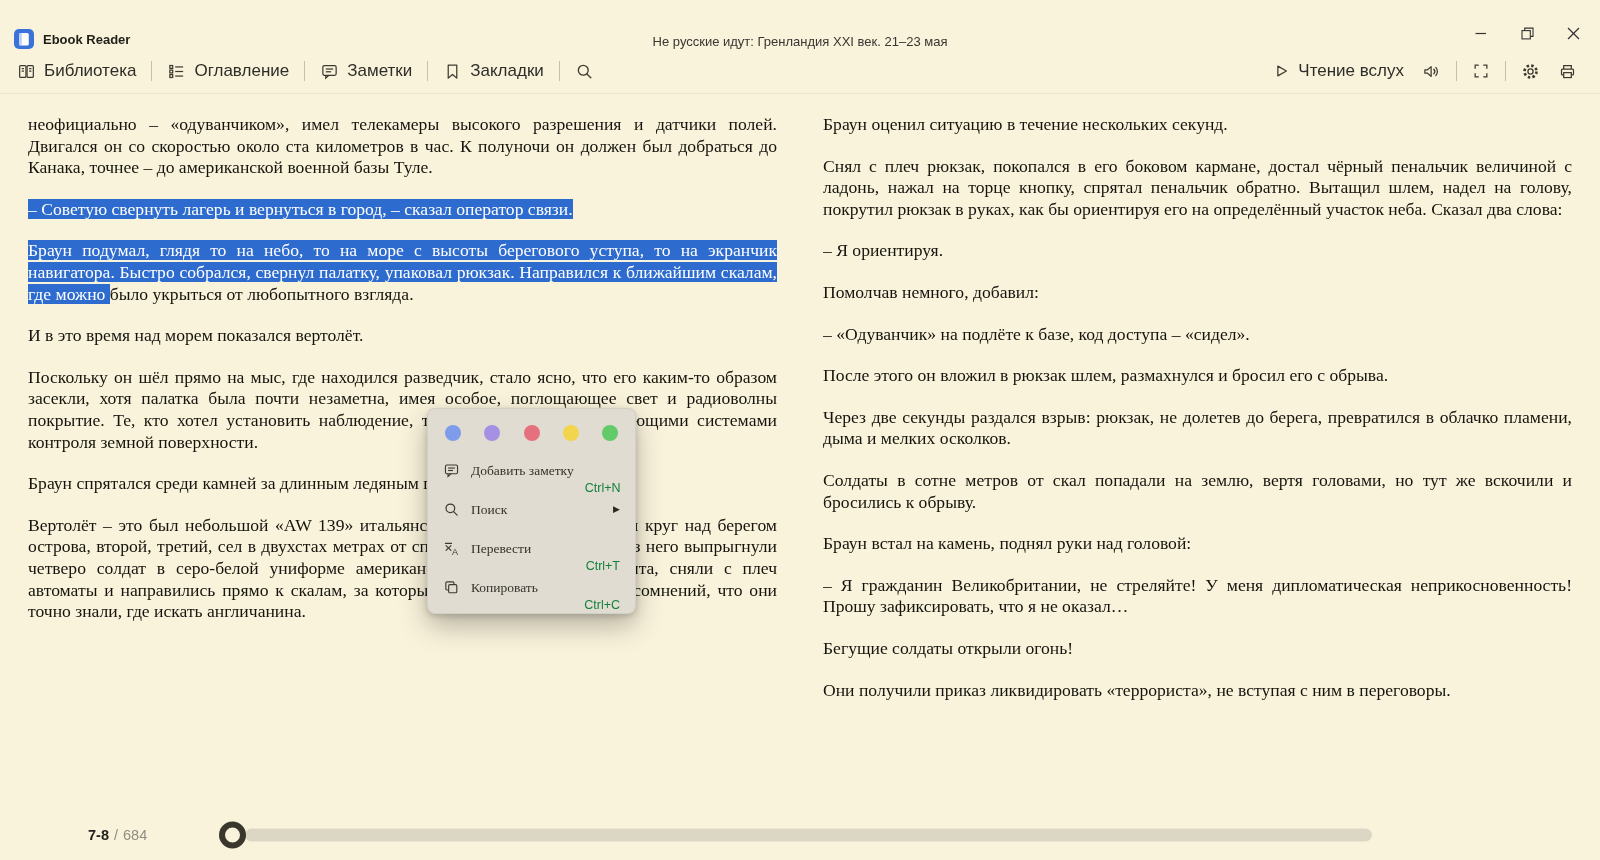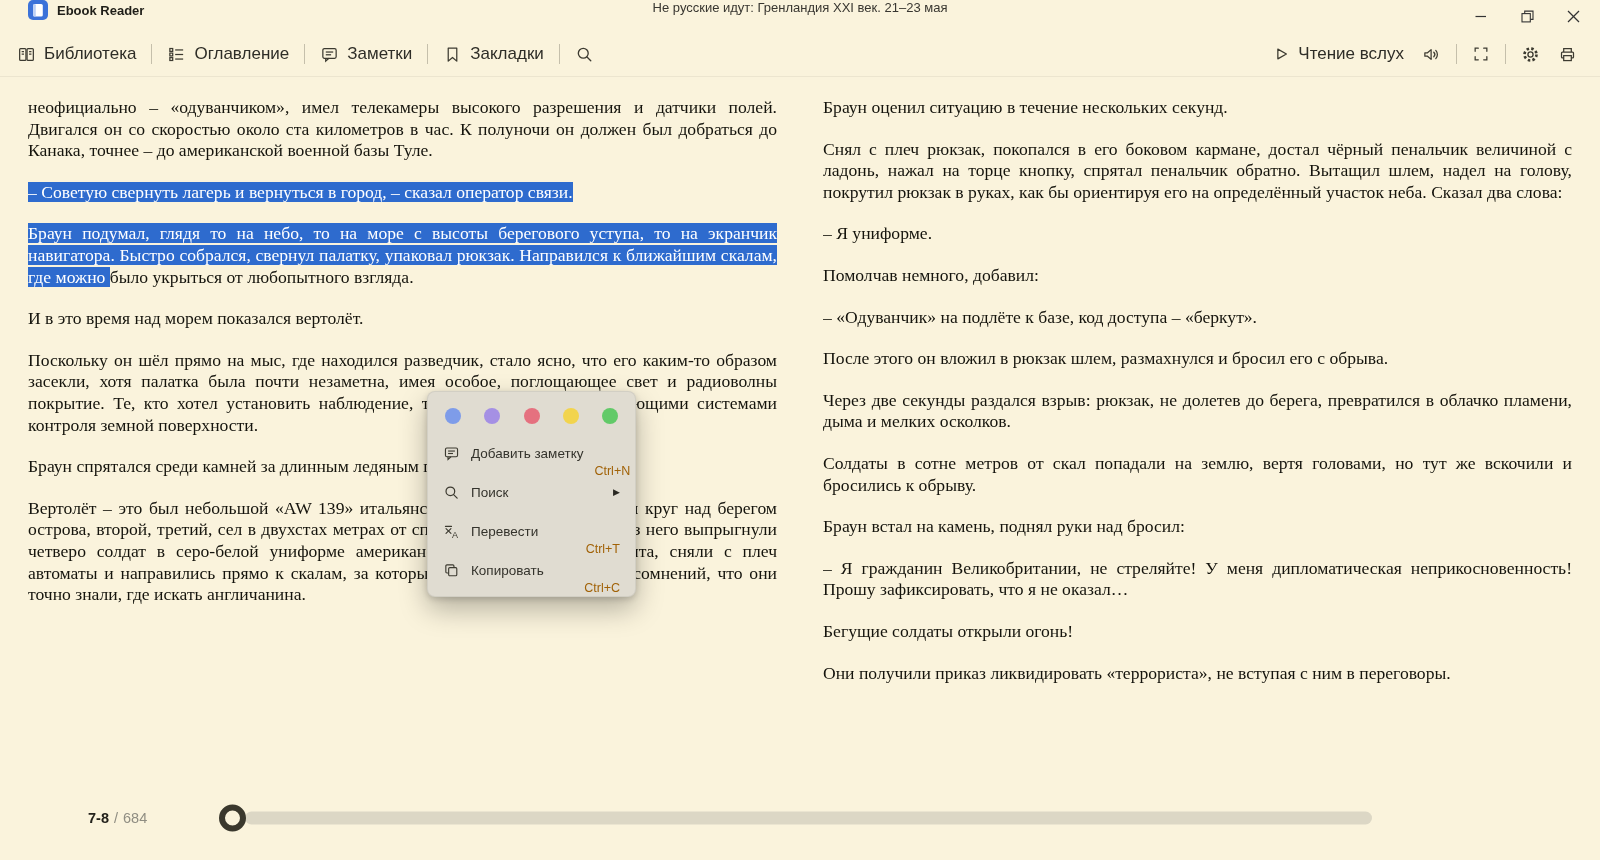--- a/index.html
+++ b/index.html
@@ -11,21 +11,21 @@
     --ring:#3a382d;
     --ui-text:#2e2d27;
     --book-text:#15140d;
   }
   *{box-sizing:border-box;}
   html,body{margin:0;padding:0;width:1600px;height:860px;overflow:hidden;
     font-family:"Liberation Sans",sans-serif;background:var(--bg);}
   .window{position:relative;width:1600px;height:860px;background:var(--bg);color:var(--ui-text);}
 
   
-  .titlebar{position:relative;height:32px;display:flex;align-items:flex-start;padding-left:28px;}
+  .titlebar{position:relative;height:32px;display:flex;align-items:flex-end;padding-left:14px;margin-top:17px;}
   .app-id{display:flex;align-items:center;gap:9px;}
   .logo{width:20px;height:20px;border-radius:5px;background:#3b72d9;display:flex;align-items:center;justify-content:center;}
   .app-name{font-size:13px;font-weight:700;color:#1f1e18;}
   .doc-title{position:absolute;left:50%;transform:translateX(-50%);font-size:13px;color:#383630;white-space:nowrap;}
   .win-controls{position:absolute;right:4px;top:0;height:32px;display:flex;}
   .win-btn{width:46px;height:32px;display:flex;align-items:center;justify-content:center;background:transparent;border:none;padding:0;color:#333;cursor:default;}
 
   
   .toolbar{height:45px;display:flex;align-items:center;justify-content:space-between;
     padding:0 14px 0 8px;border-bottom:1px solid rgba(0,0,0,0.055);}
@@ -44,22 +44,22 @@
     font-size:17.6px;line-height:21.6px;color:var(--book-text);}
   .sel{background:var(--sel);color:var(--sel-text);}
 
   
   .context-menu{position:absolute;left:427px;top:391px;width:209px;background:var(--menu-bg);
     border-radius:8px;box-shadow:0 12px 28px rgba(0,0,0,0.28),0 2px 6px rgba(0,0,0,0.16);
     padding:4px 0 6px;z-index:5;border:1px solid rgba(0,0,0,0.06);}
   .color-row{display:flex;justify-content:space-between;align-items:center;padding:12px 17px 10px;}
   .dot{width:16px;height:16px;border-radius:50%;}
   .menu-item{display:flex;align-items:center;height:39px;padding:0 15px;gap:11px;font-size:13.5px;color:#34332c;cursor:default;}
-  .mi-label{flex:1;white-space:nowrap;}
-  .mi-shortcut{color:#a16207;font-size:12.5px;margin-top:35px;}
+  .mi-label{flex:1;white-space:nowrap;font-family:Liberation Serif, serif;}
+  .mi-shortcut{color:#15803d;font-size:12.5px;margin-top:35px;}
   .submenu-arrow{font-size:9px;color:#2a2922;line-height:1;}
 
   
   .footer{position:absolute;left:0;right:0;top:796px;height:44px;}
   .page-indicator{position:absolute;left:88px;top:50%;transform:translateY(-50%);font-size:14.5px;white-space:nowrap;}
   .pages-current{color:#22211b;font-weight:700;}
   .pages-sep{color:#8f8d82;margin:0 5px;}
   .pages-total{color:#8f8d82;}
   .slider-track{position:absolute;left:245px;width:1127px;top:50%;transform:translateY(-50%);
     height:13px;border-radius:7px;background:var(--track);}
@@ -220,27 +220,27 @@
         <p><span class="sel">– Советую свернуть лагерь и вернуться в город, – сказал оператор связи.</span></p>
         <p><span class="sel">Браун подумал, глядя то на небо, то на море с высоты берегового уступа, то на экранчик навигатора. Быстро собрался, свернул палатку, упаковал рюкзак. Направился к ближайшим скалам, где можно </span><span>было укрыться от любопытного взгляда.</span></p>
         <p><span>И в это время над морем показался вертолёт.</span></p>
         <p><span>Поскольку он шёл прямо на мыс, где находился разведчик, стало ясно, что его каким-то образом засекли, хотя палатка была почти незаметна, имея особое, поглощающее свет и радиоволны покрытие. Те, кто хотел установить наблюдение, тоже обладали соответствующими системами контроля земной поверхности.</span></p>
         <p><span>Браун спрятался среди камней за длинным ледяным гребнем.</span></p>
         <p><span>Вертолёт – это был небольшой «AW 139» итальянского производства – сделал круг над берегом острова, второй, третий, сел в двухстах метрах от спрятавшегося разведчика. Из него выпрыгнули четверо солдат в серо-белой униформе американского северного контингента, сняли с плеч автоматы и направились прямо к скалам, за которыми сидел Браун. Не было сомнений, что они точно знали, где искать англичанина.</span></p>
       </section>
     <section class="column" id="right-column">
         <p><span>Браун оценил ситуацию в течение нескольких секунд.</span></p>
         <p><span>Снял с плеч рюкзак, покопался в его боковом кармане, достал чёрный пенальчик величиной с ладонь, нажал на торце кнопку, спрятал пенальчик обратно. Вытащил шлем, надел на голову, покрутил рюкзак в руках, как бы ориентируя его на определённый участок неба. Сказал два слова:</span></p>
-        <p><span>– Я униформе.</span></p>
+        <p><span>– Я ориентируя.</span></p>
         <p><span>Помолчав немного, добавил:</span></p>
-        <p><span>– «Одуванчик» на подлёте к базе, код доступа – «беркут».</span></p>
+        <p><span>– «Одуванчик» на подлёте к базе, код доступа – «сидел».</span></p>
         <p><span>После этого он вложил в рюкзак шлем, размахнулся и бросил его с обрыва.</span></p>
         <p><span>Через две секунды раздался взрыв: рюкзак, не долетев до берега, превратился в облачко пламени, дыма и мелких осколков.</span></p>
         <p><span>Солдаты в сотне метров от скал попадали на землю, вертя головами, но тут же вскочили и бросились к обрыву.</span></p>
-        <p><span>Браун встал на камень, поднял руки над бросил:</span></p>
+        <p><span>Браун встал на камень, поднял руки над головой:</span></p>
         <p><span>– Я гражданин Великобритании, не стреляйте! У меня дипломатическая неприкосновенность! Прошу зафиксировать, что я не оказал…</span></p>
         <p><span>Бегущие солдаты открыли огонь!</span></p>
         <p><span>Они получили приказ ликвидировать «террориста», не вступая с ним в переговоры.</span></p>
       </section>
   </main>
 
   <div class="context-menu">
     <div class="color-row" id="color-row">
         <span class="dot" style="background: rgb(126, 156, 233);"></span>
         <span class="dot" style="background: rgb(165, 144, 228);"></span>

